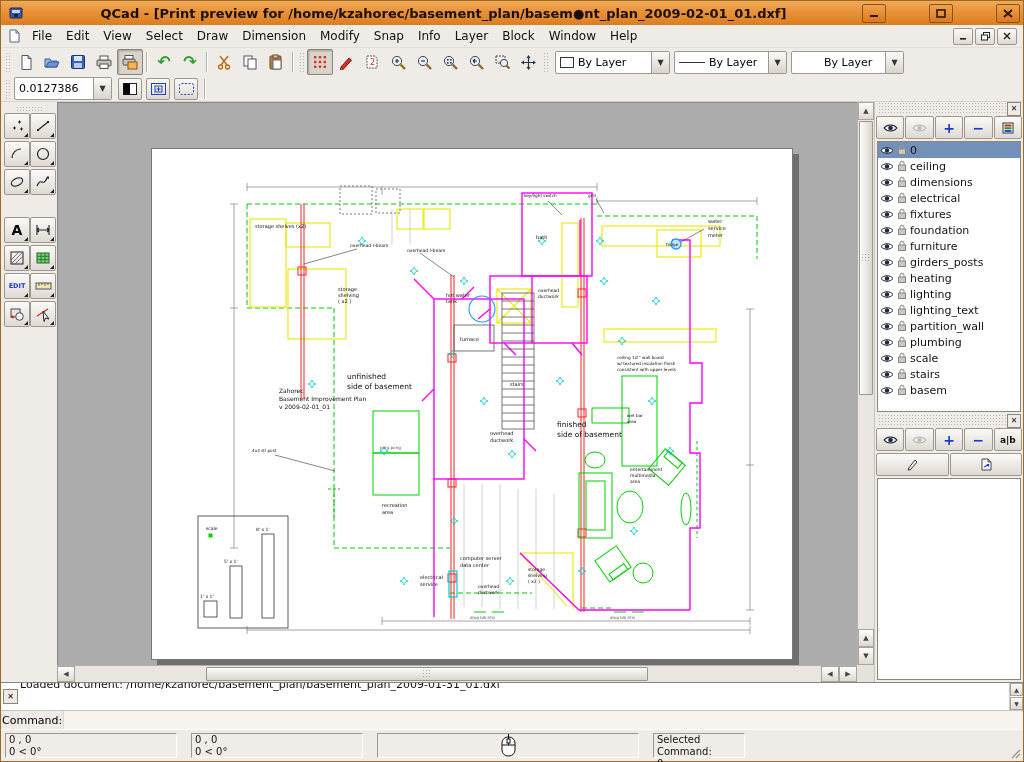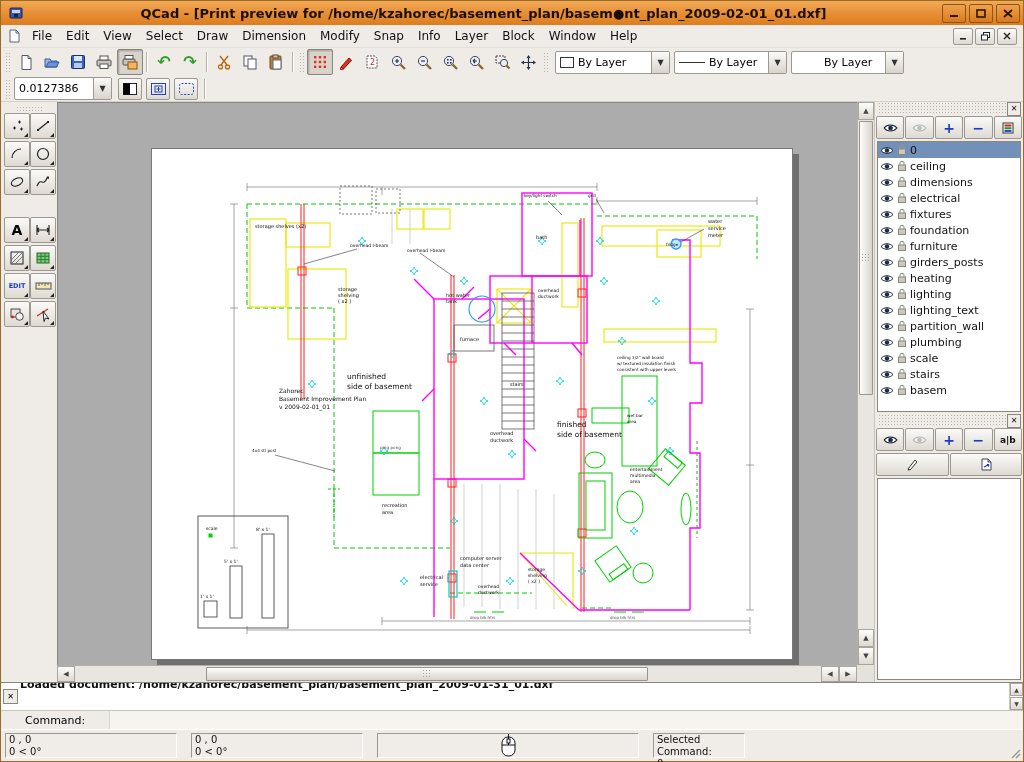--- a/index.html
+++ b/index.html
@@ -1,20 +1,20 @@
 <!DOCTYPE html>
 <html><head>
 <meta charset="utf-8">
 <style>
   html,body{margin:0;padding:0;}
   body{width:1024px;height:762px;overflow:hidden;font-family:"DejaVu Sans",sans-serif;background:#EFEBE7;}
   .window{width:1022px;height:760px;border:1px solid #9A6A28;display:flex;flex-direction:column;background:#EFEBE7;}
 
   
-  .titlebar{height:24px;background:linear-gradient(180deg,#F2A955 0%,#E8923A 45%,#DC7D1E 100%);display:flex;align-items:center;padding:0 3px;flex:0 0 auto;}
+  .titlebar{height:24px;background:linear-gradient(180deg,#F2A955 0%,#E8923A 45%,#DC7D1E 100%);display:flex;align-items:center;padding:0 3px;flex:0 0 auto;gap:40px;}
   .titlebar .appicon{width:16px;height:16px;margin:0 4px;}
   .title-text{flex:1;text-align:center;font-size:13px;font-weight:bold;color:#1A0E00;white-space:nowrap;overflow:hidden;}
   .winbtn{width:22px;height:17px;margin-left:3px;border:1px solid #8A5510;border-radius:2px;background:linear-gradient(180deg,#F0A24E,#D9791B);display:flex;align-items:center;justify-content:center;}
   .winbtn svg{display:block}
 
   
   .menubar{height:22px;display:flex;align-items:center;padding:0 4px;flex:0 0 auto;border-bottom:1px solid #E2DED8;}
   .menubar .mdiicon{width:14px;height:14px;margin:0 4px 0 2px;}
   .menu-items{display:flex;flex:1;}
   .menu-item{font-size:12px;color:#111;padding:2px 7px;cursor:default;}
@@ -76,27 +76,27 @@
   .layer-row{height:16px;display:flex;align-items:center;gap:3px;padding:0 2px;font-size:11px;color:#111;}
   .layer-row.selected{background:#7290B8;}
   .block-list{margin:1px 2px 2px 2px;flex:1;background:#FFF;border:1px solid #8A867E;}
   .lp{display:flex;flex-direction:column;}
   .lp.top{height:312px;flex:0 0 auto;}
   .lp.bottom{flex:1;min-height:0;}
 
   
   .history{height:27px;border-top:1px solid #8A867E;background:#FFF;display:flex;overflow:hidden;flex:0 0 auto;}
   .history .closebox{width:13px;height:13px;margin:6px 2px 0 2px;border:1px solid #8A867E;background:#EFEBE7;display:flex;align-items:center;justify-content:center;font-size:8px;font-weight:bold;flex:0 0 auto;}
-  .hlines{flex:1;overflow:hidden;font-weight:bold;}
+  .hlines{flex:1;overflow:hidden;}
   .history-line{font-size:11px;line-height:13px;color:#111;white-space:nowrap;}
   .history-line.clipped{margin-top:-5px;}
   .hscrollmini{width:13px;display:flex;flex-direction:column;justify-content:space-between;border-left:1px solid #C8C4BC;}
   .hscrollmini .sarrow{flex:0 0 11px;font-size:6px;}
   .cmdrow{height:18px;display:flex;align-items:center;border-top:1px solid #C8C4BC;background:#F7F4F0;flex:0 0 auto;}
-  .cmdlabel{font-size:11px;padding:0 24px;background:#EFEBE7;height:100%;display:flex;align-items:center;border-right:1px solid #DDD8D2;}
+  .cmdlabel{font-size:11px;padding:0 1px;background:#EFEBE7;height:100%;display:flex;align-items:center;border-right:1px solid #DDD8D2;}
   .cmdinput{flex:1;height:100%;}
   .statusbar{height:31px;background:#EFEBE7;border-top:1px solid #FFF;display:flex;align-items:center;padding:0 4px;gap:14px;flex:0 0 auto;position:relative;}
   .spanel{height:25px;border:1px solid #9C988F;border-right-color:#FFF;border-bottom-color:#FFF;background:#F0EDE9;font-size:10px;line-height:12px;color:#111;padding:0 3px;box-sizing:border-box;}
   .spanel.coords{width:172px;}
   .spanel.mouse{width:262px;display:flex;align-items:center;justify-content:center;}
   .spanel.sel{width:92px;}
   .grip{position:absolute;right:2px;bottom:2px;}
 </style>
 </head>
 <body>

